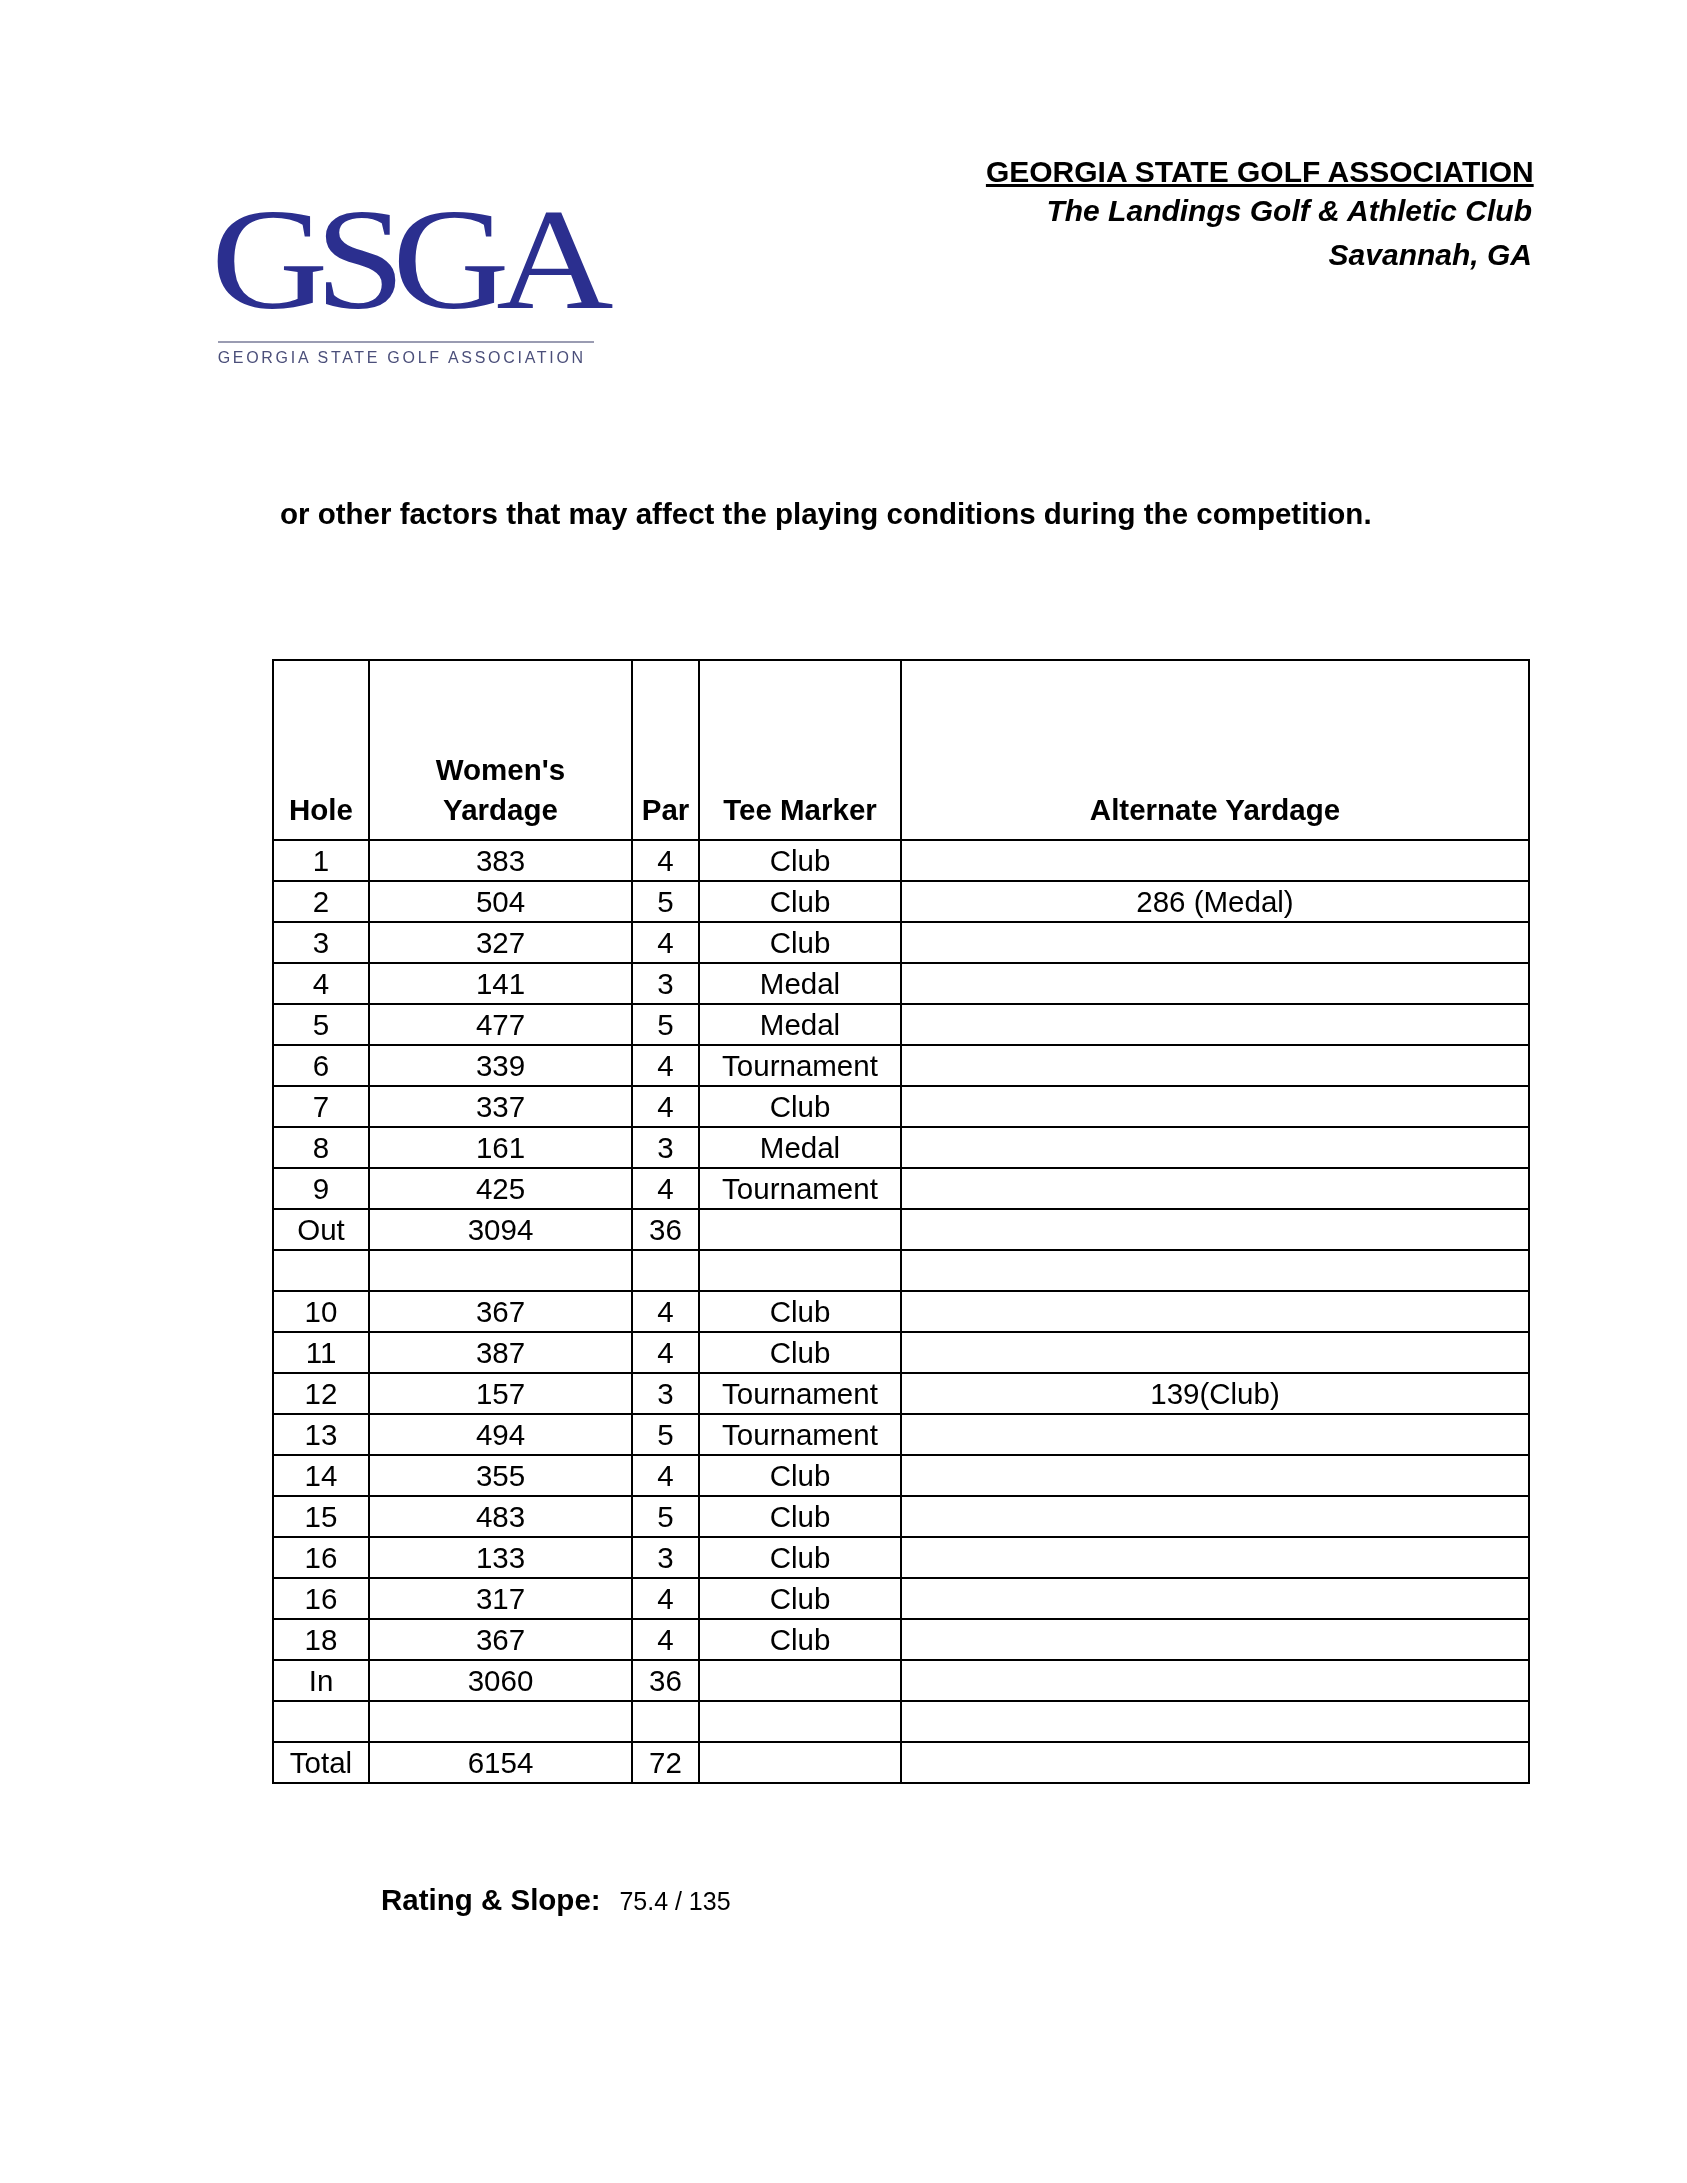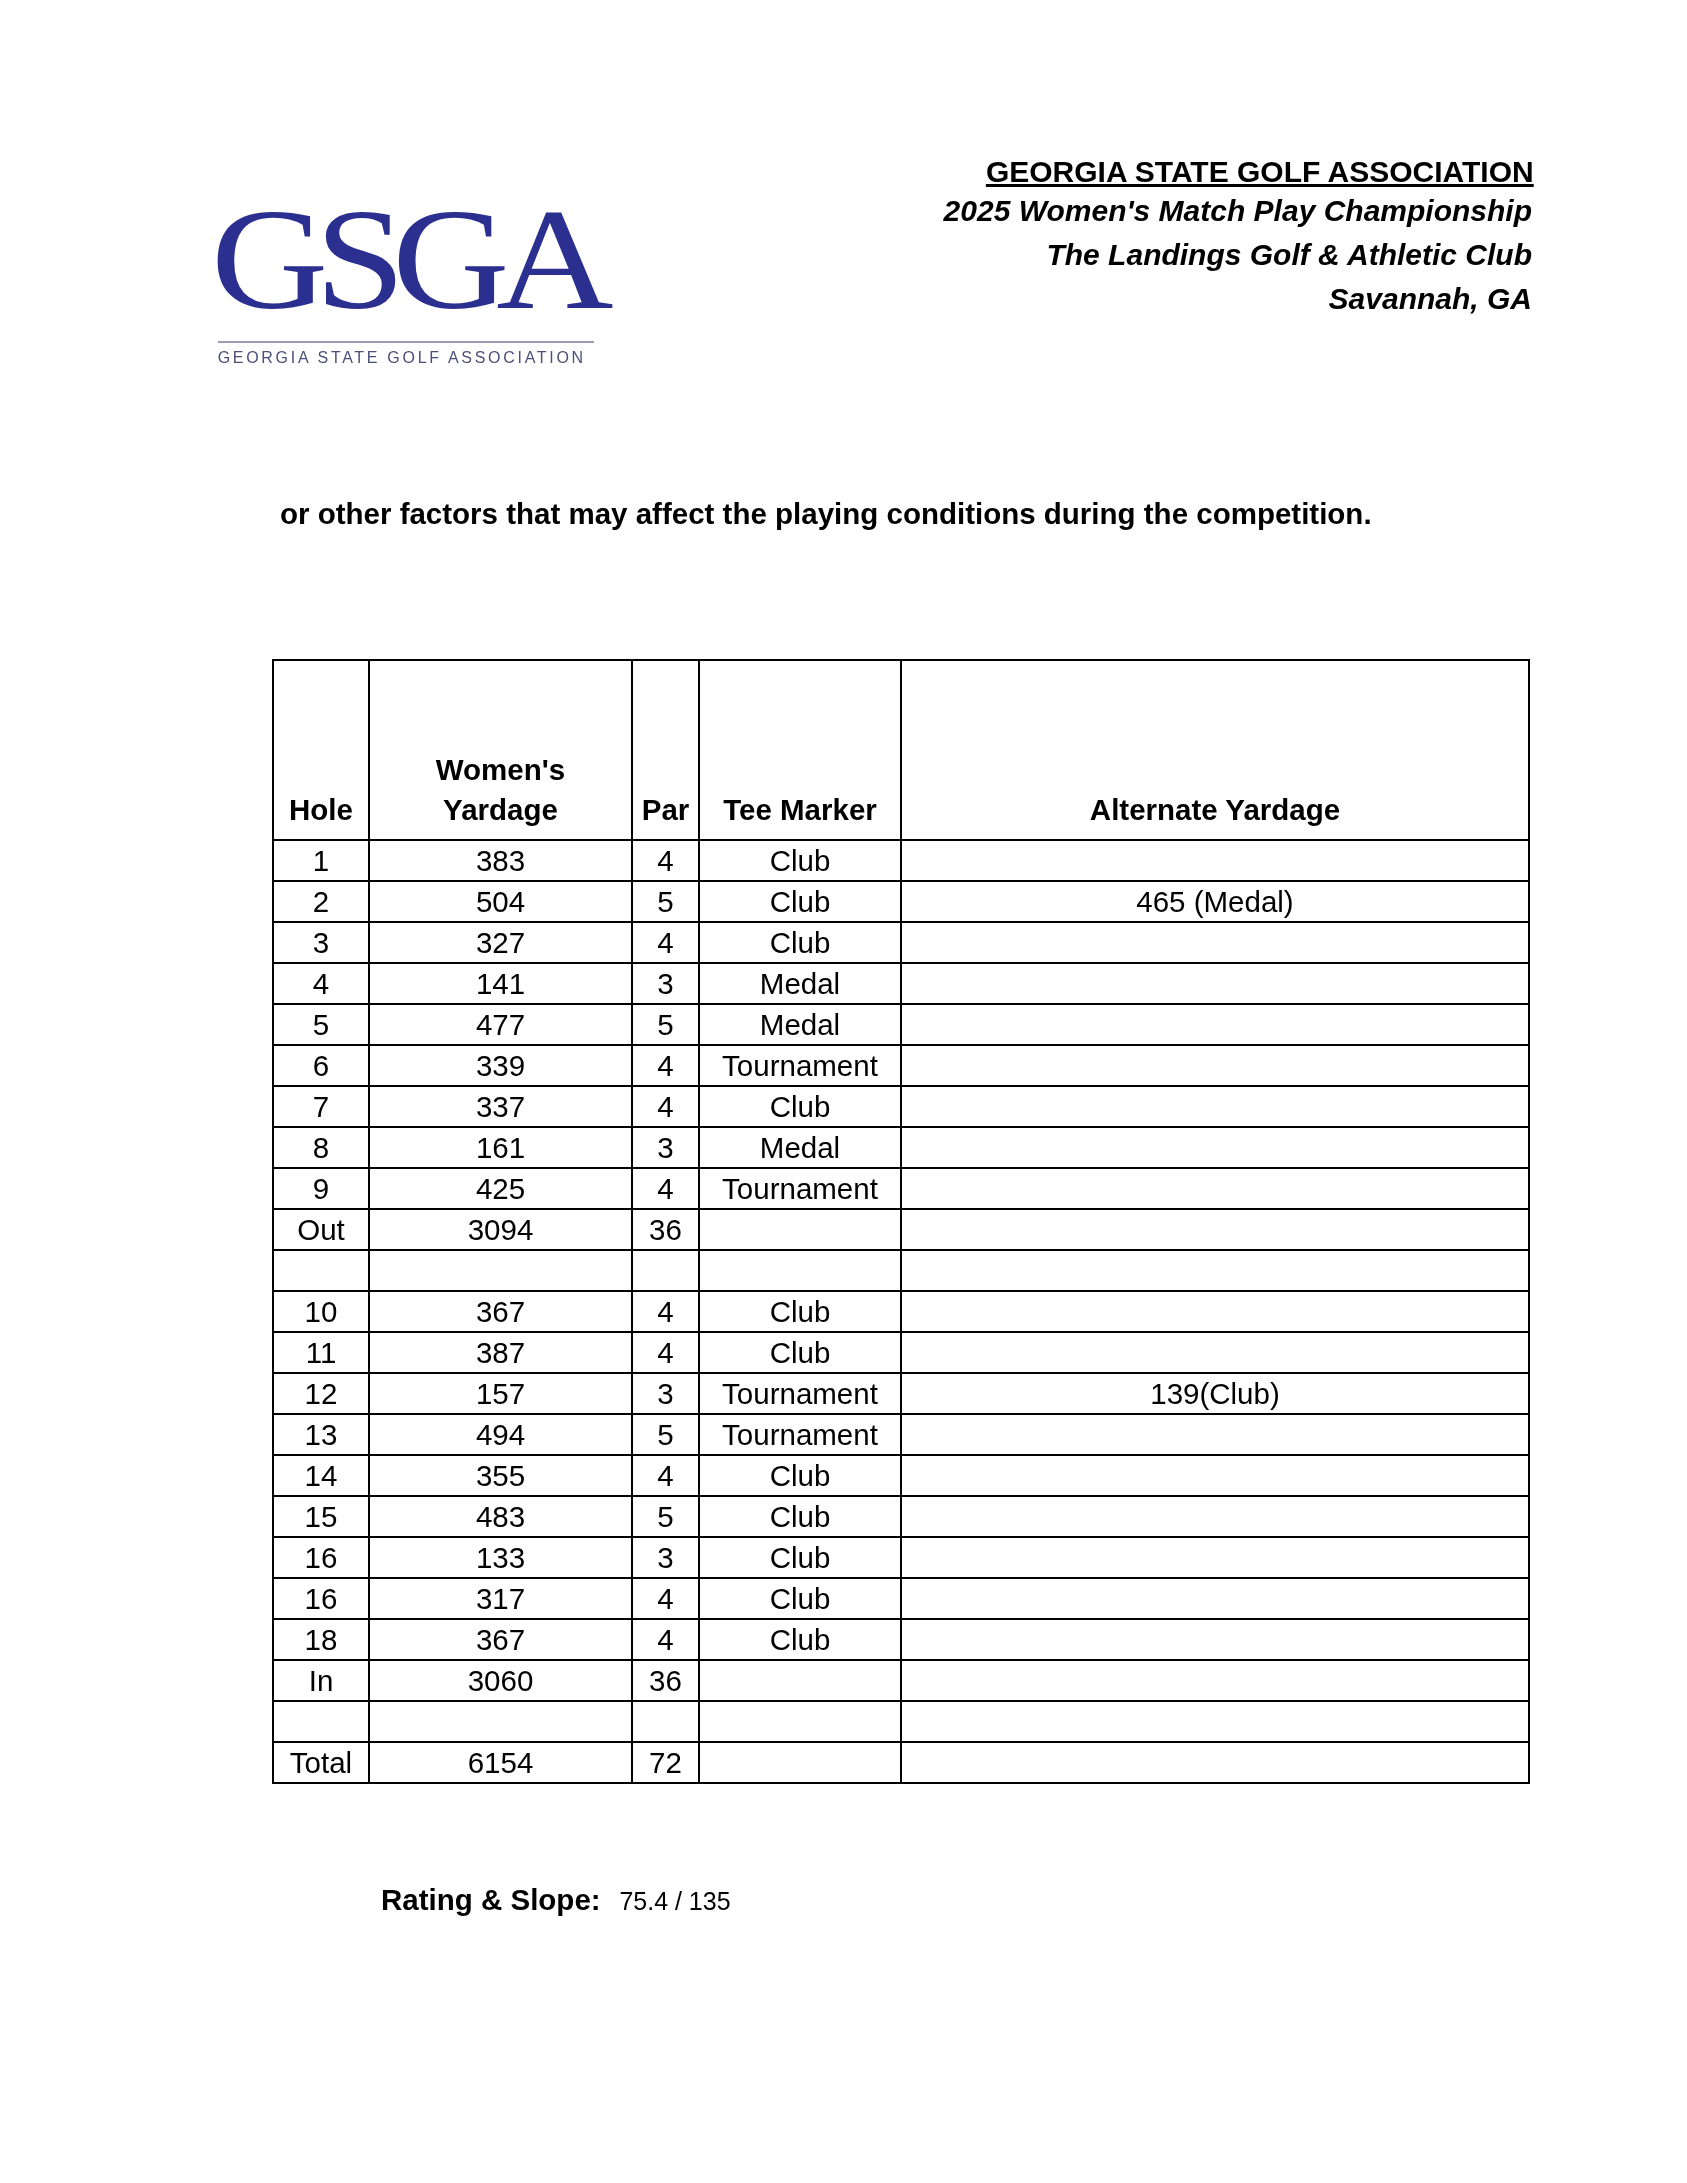--- a/index.html
+++ b/index.html
@@ -46,21 +46,20 @@
 <body>
 
 <div class="logo">
   <div class="logo-mark">GSGA</div>
   <div class="logo-rule"></div>
   <div class="logo-sub">GEORGIA STATE GOLF ASSOCIATION</div>
 </div>
 
 <div class="header">
   <div class="org">GEORGIA STATE GOLF ASSOCIATION</div>
-  <div class="line">2025 Women's Match Play Championship</div>
   <div class="line">The Landings Golf &amp; Athletic Club</div>
   <div class="line">Savannah, GA</div>
 </div>
 
 <div class="disclaimer">
   <div>or other factors that may affect the playing conditions during the competition.</div>
 </div>
 
 <table class="yardage">
   <colgroup>
@@ -88,21 +87,21 @@
         <td>383</td>
         <td>4</td>
         <td>Club</td>
         <td></td>
       </tr>
       <tr>
         <td>2</td>
         <td>504</td>
         <td>5</td>
         <td>Club</td>
-        <td>465 (Medal)</td>
+        <td>286 (Medal)</td>
       </tr>
       <tr>
         <td>3</td>
         <td>327</td>
         <td>4</td>
         <td>Club</td>
         <td></td>
       </tr>
       <tr>
         <td>4</td>

